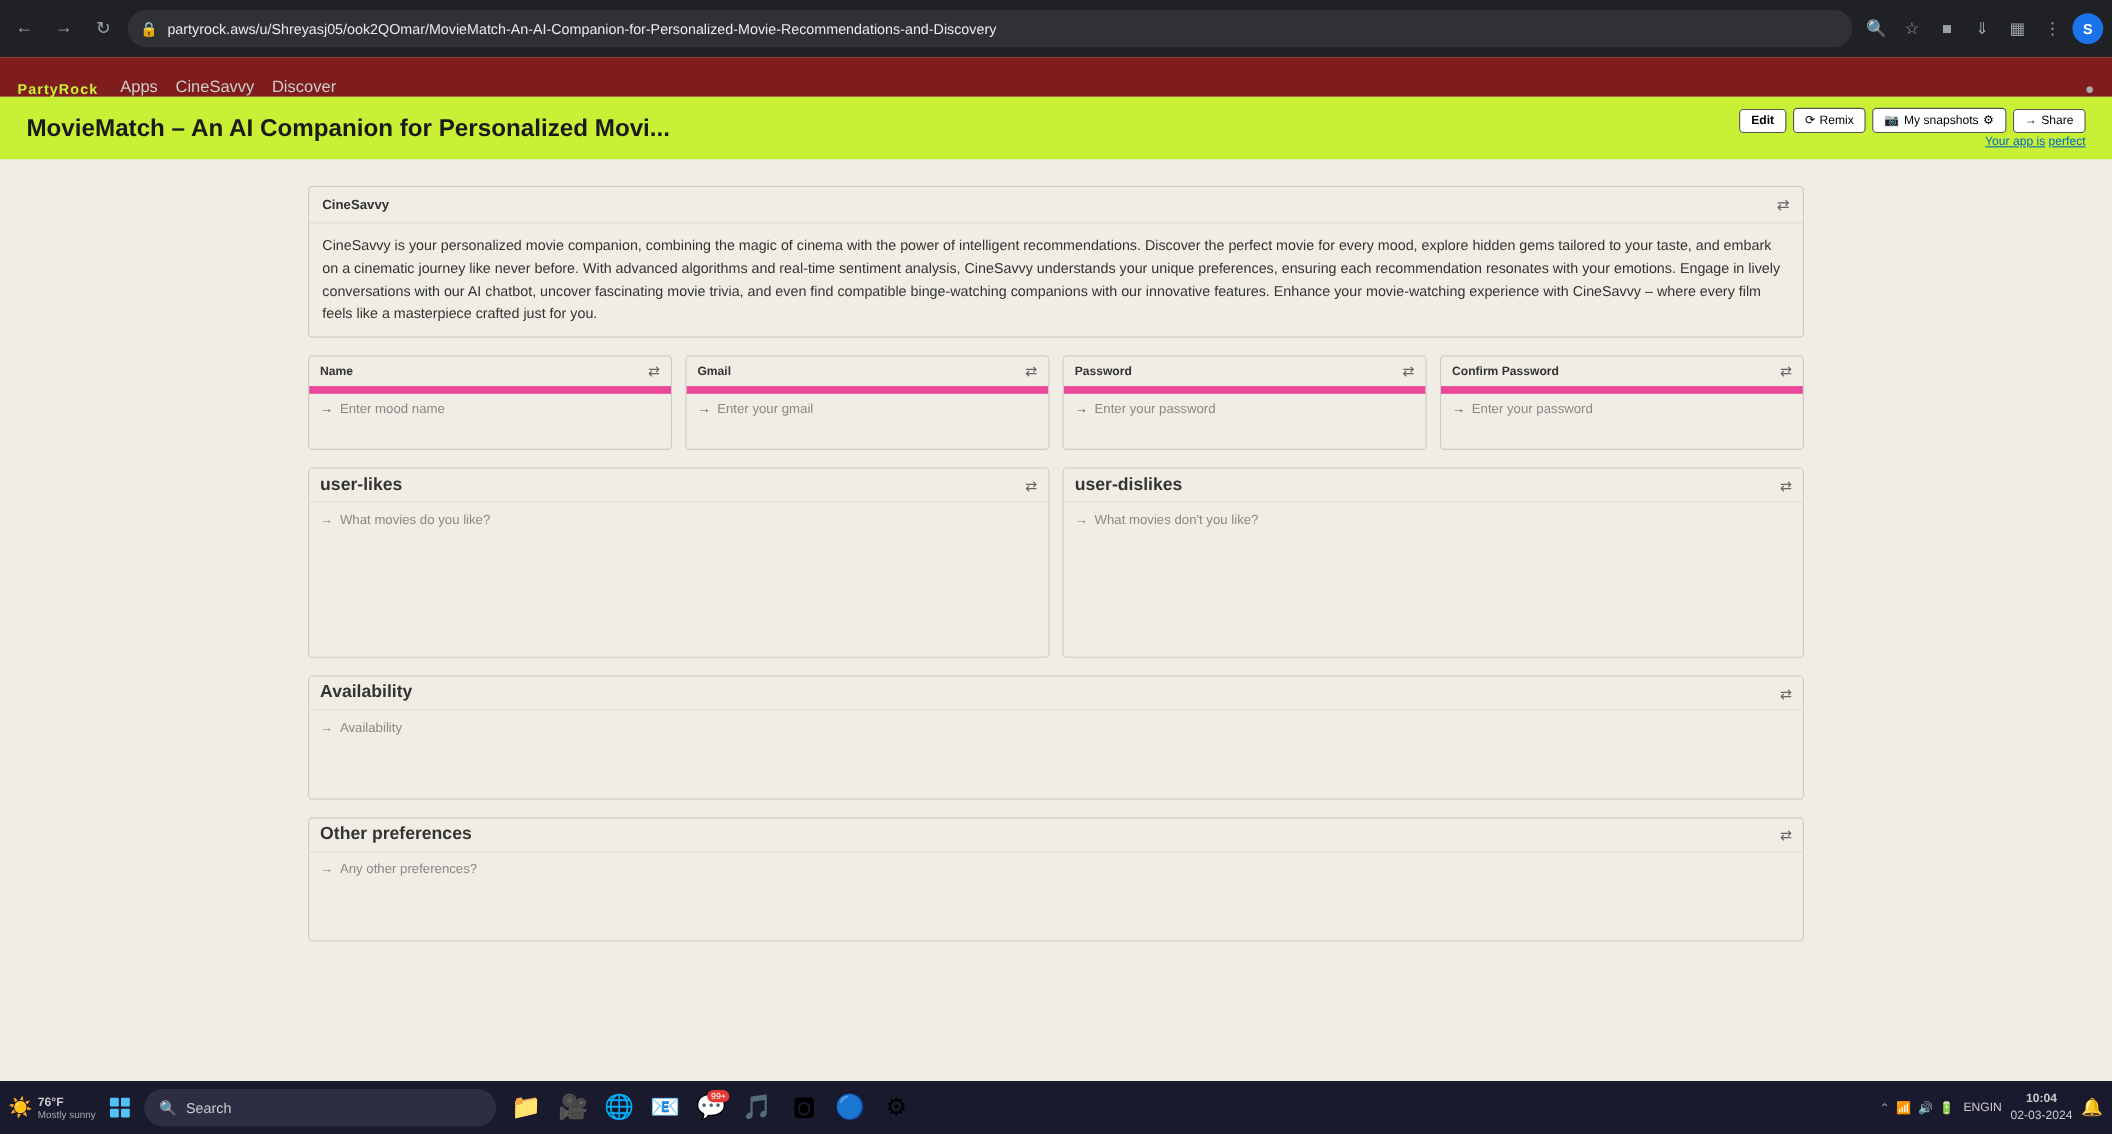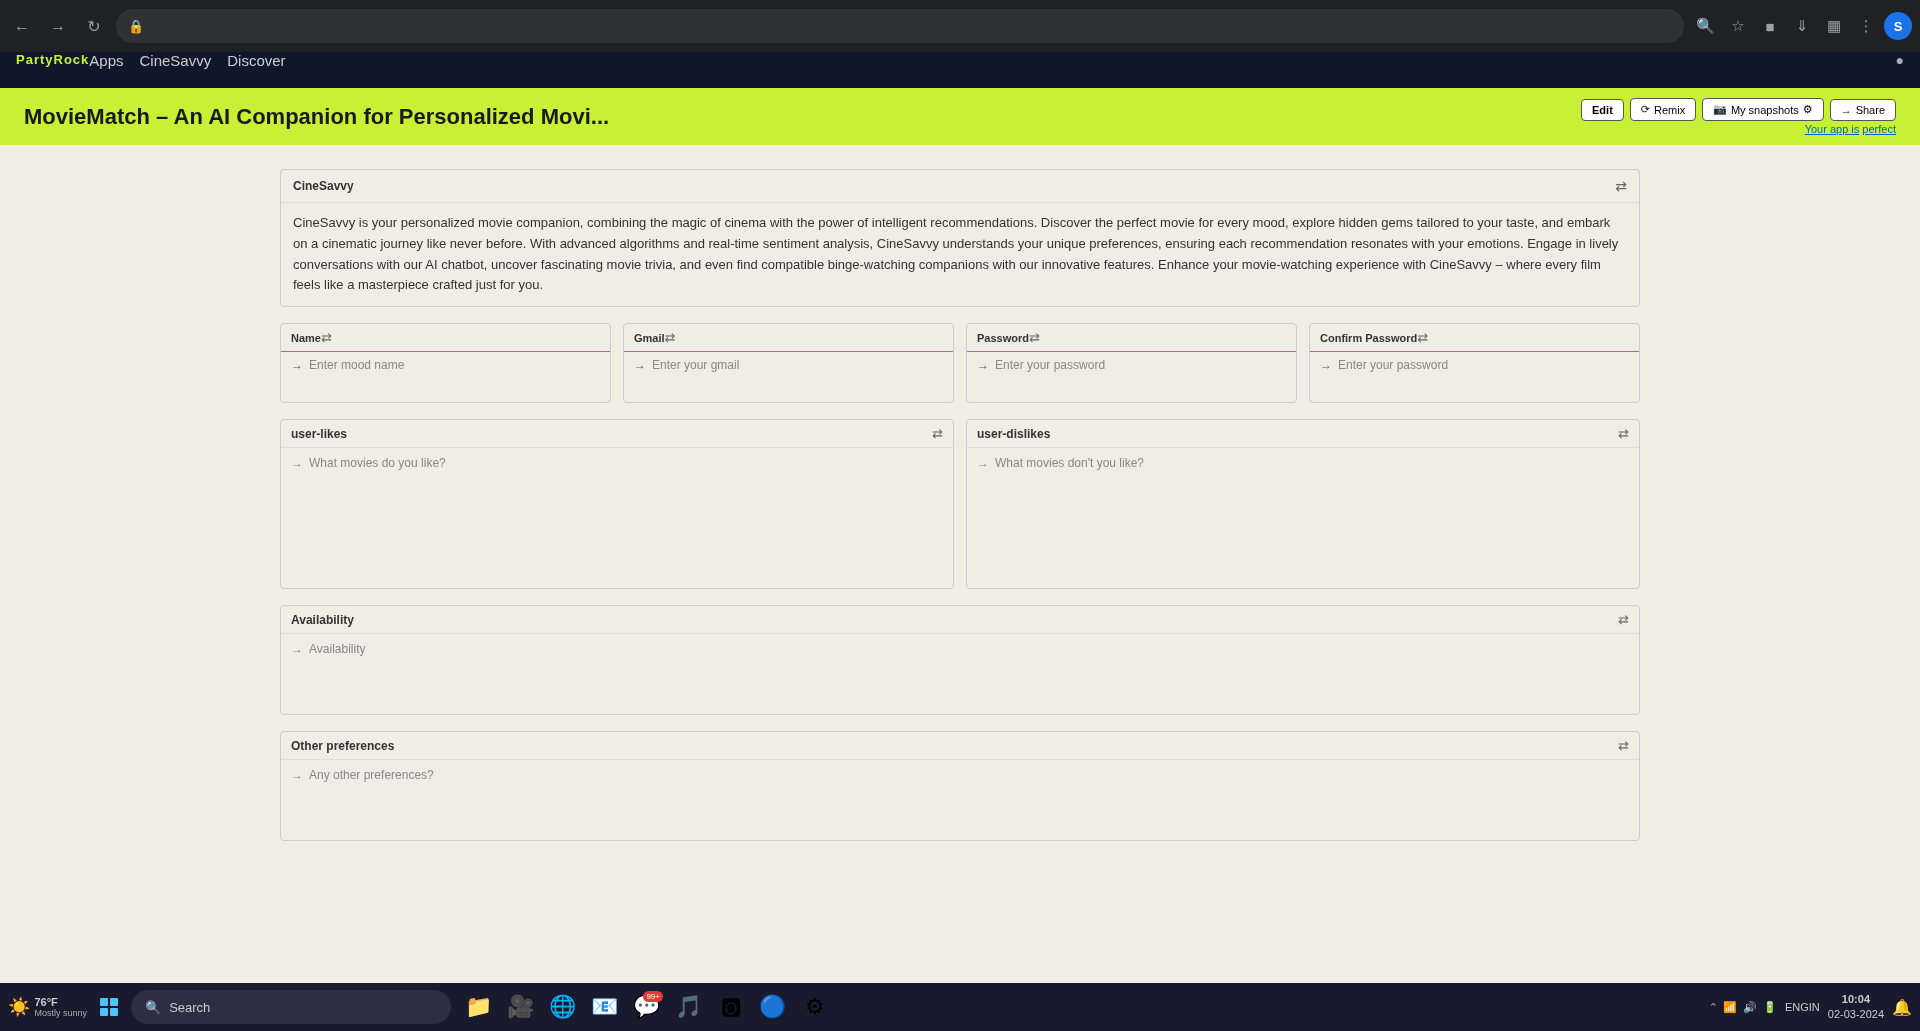--- a/index.html
+++ b/index.html
@@ -58,25 +58,26 @@
       background: #1a73e8;
       color: white;
       font-size: 13px;
       font-weight: bold;
       display: flex; align-items: center; justify-content: center;
       cursor: pointer;
     }
 
     
     .site-nav {
-      background: #0f172a;
+      background: #7f1d1d;
       height: 36px;
       display: flex;
-      align-items: flex-start;
+      align-items: flex-end;
       padding: 0 16px;
+      gap: 20px;
     }
     .site-nav .logo {
       color: #c8f135;
       font-size: 13px;
       font-weight: bold;
       letter-spacing: 1px;
     }
     .site-nav-links {
       display: flex;
       gap: 16px;
@@ -200,22 +201,23 @@
     
     .input-widget {
       background: #f0ede4;
       border: 1px solid #ccc;
       border-radius: 4px;
       overflow: hidden;
     }
     .input-widget-header {
       display: flex;
       align-items: center;
+      justify-content: space-between;
       padding: 6px 10px;
-      border-bottom: 1px solid #ec4899;
+      border-bottom: 7px solid #ec4899;
     }
     .input-widget-title {
       font-size: 11px;
       font-weight: 600;
       color: #333;
     }
     .input-widget-icon {
       color: #666;
       font-size: 13px;
       cursor: pointer;
@@ -241,21 +243,21 @@
       overflow: hidden;
     }
     .textarea-widget-header {
       display: flex;
       align-items: center;
       justify-content: space-between;
       padding: 6px 10px;
       border-bottom: 1px solid #ddd;
     }
     .textarea-widget-title {
-      font-size: 12px;
+      font-size: 16px;
       font-weight: 600;
       color: #333;
     }
     .textarea-widget-body {
       padding: 8px 10px;
       min-height: 140px;
     }
     .textarea-placeholder {
       font-size: 12px;
       color: #888;
@@ -365,20 +367,21 @@
   </style>
 </head>
 <body>
 
 <div class="browser-chrome">
   <button class="browser-nav-btn">←</button>
   <button class="browser-nav-btn">→</button>
   <button class="browser-nav-btn">↻</button>
   <div class="browser-address-bar">
     <span class="lock-icon">🔒</span>
+    <span>partyrock.aws/u/Shreyasj05/ook2QOmar/MovieMatch-An-AI-Companion-for-Personalized-Movie-Recommendations-and-Discovery</span>
   </div>
   <div class="browser-toolbar-icons">
     <button class="icon-btn">🔍</button>
     <button class="icon-btn">☆</button>
     <button class="icon-btn">■</button>
     <button class="icon-btn">⇓</button>
     <button class="icon-btn">▦</button>
     <button class="icon-btn">⋮</button>
     <div class="browser-profile">S</div>
   </div>

